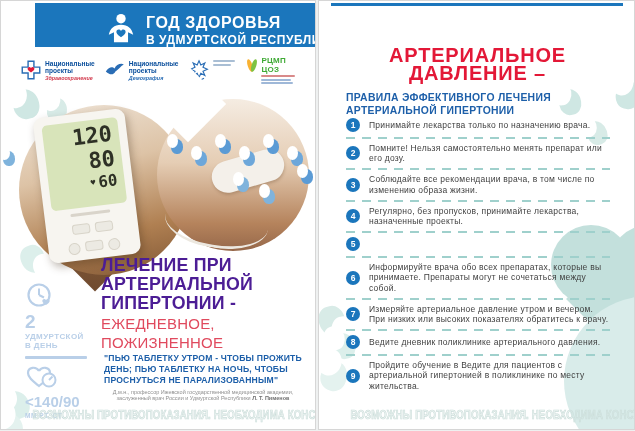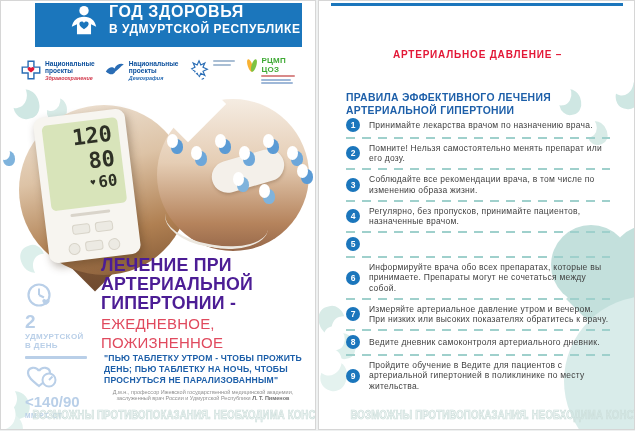--- a/index.html
+++ b/index.html
@@ -8,21 +8,21 @@
   .page-left{left:0;width:316px;}
   .page-right{left:318px;width:317px;}
 
   
   .comma{position:absolute;border-radius:55% 60% 50% 52%;}
   .comma::after{content:"";position:absolute;left:-30%;top:-34%;width:92%;height:92%;background:#fff;border-radius:50%;}
   .deco-circle{position:absolute;border-radius:50%;}
   .deco-square{position:absolute;transform:rotate(45deg);}
 
   
-  .banner{position:absolute;left:34px;top:2px;width:267px;height:44px;background:#1b76bc;display:flex;align-items:flex-start;}
+  .banner{position:absolute;left:34px;top:2px;width:267px;height:44px;background:#1b76bc;display:flex;align-items:flex-end;padding-left:37px;}
   .banner-icon{margin-left:34px;width:30px;height:36px;flex-shrink:0;}
   .banner-text{margin-left:10px;color:#fff;}
   .banner-title{font-size:16px;font-weight:800;letter-spacing:0.6px;line-height:17px;}
   .banner-subtitle{font-size:12px;font-weight:700;letter-spacing:0.55px;margin-top:2px;}
 
   .logos{position:absolute;left:20px;top:52px;width:282px;height:34px;display:flex;align-items:center;gap:10px;}
   .np-logo{display:flex;align-items:flex-start;gap:4px;}
   .np-text{display:flex;flex-direction:column;}
   .np-line{font-size:6.6px;font-weight:800;color:#0b4f9c;line-height:7px;}
   .np-project{font-size:5.4px;font-style:italic;font-weight:700;margin-top:1px;}
@@ -62,21 +62,21 @@
   .stat-value-lg{font-size:19px;font-weight:800;line-height:19px;margin-top:2px;}
   .stat-label{font-size:8px;font-weight:800;line-height:8.6px;letter-spacing:0.4px;margin-top:2px;}
   .stat-divider{width:62px;height:3px;background:#b9cfe8;margin:6px 0 5px 0;border-radius:1px;}
   .stat-value-md{font-size:15px;font-weight:800;line-height:16px;margin-top:2px;}
   .stat-sub{font-size:6.6px;font-weight:800;letter-spacing:0.5px;margin-top:2px;}
 
   .watermark{position:absolute;left:0;right:0;bottom:7px;text-align:center;font-size:12px;font-weight:700;white-space:nowrap;color:rgba(206,223,219,0.35);-webkit-text-stroke:0.7px #ccdedb;transform:scaleX(0.8);letter-spacing:0.2px;z-index:4;}
 
   
   .top-rule{position:absolute;left:12px;top:2px;width:292px;height:3px;background:#1b76bc;}
-  .r-title{position:absolute;left:10px;top:45px;width:297px;text-align:center;font-size:10px;line-height:18px;font-weight:800;color:#e31837;letter-spacing:0.8px;z-index:2;}
+  .r-title{position:absolute;left:10px;top:45px;width:297px;text-align:center;font-size:20px;line-height:18px;font-weight:800;color:#e31837;letter-spacing:0.8px;z-index:2;}
   .r-subtitle{position:absolute;left:27px;top:91px;width:252px;font-size:10.4px;line-height:12.5px;font-weight:800;color:#1d5fa9;letter-spacing:0.3px;z-index:2;}
   .rules{position:absolute;left:27px;top:115px;width:266px;z-index:2;}
   .rule-item{display:flex;align-items:center;gap:9px;padding:2px 0 4px 0;position:relative;margin-bottom:5px;}
   .rule-item::after{content:"";position:absolute;left:0;right:2px;bottom:-3px;height:2px;background:repeating-linear-gradient(90deg,#9fd0cc 0 9px,transparent 9px 16px);}
   .rule-item:last-child::after{display:none;}
   .rule-num{width:14px;height:14px;border-radius:50%;background:#1b76bc;color:#fff;font-size:8.5px;font-weight:800;line-height:14px;text-align:center;flex-shrink:0;}
   .rule-text{font-size:8.5px;line-height:10.2px;color:#3f3f3f;letter-spacing:0.25px;}
 </style>
 </head>
 <body>
@@ -247,55 +247,55 @@
     <div class="r-title">
       <span>АРТЕРИАЛЬНОЕ ДАВЛЕНИЕ –</span><br>
     </div>
 
     <div class="r-subtitle">ПРАВИЛА ЭФФЕКТИВНОГО ЛЕЧЕНИЯ АРТЕРИАЛЬНОЙ ГИПЕРТОНИИ</div>
 
     <div class="rules">
 
         <div class="rule-item">
           <div class="rule-num">1</div>
-          <div class="rule-text">Принимайте лекарства врачом по назначению врача.</div>
+          <div class="rule-text">Принимайте лекарства только по назначению врача.</div>
         </div>
 
         <div class="rule-item">
           <div class="rule-num">2</div>
           <div class="rule-text">Помните! Нельзя самостоятельно менять препарат или его дозу.</div>
         </div>
 
         <div class="rule-item">
           <div class="rule-num">3</div>
           <div class="rule-text">Соблюдайте все рекомендации врача, в том числе по изменению образа жизни.</div>
         </div>
 
         <div class="rule-item">
           <div class="rule-num">4</div>
-          <div class="rule-text">Регулярно, без пропусков, принимайте пациентов, назначенные врачом.</div>
+          <div class="rule-text">Регулярно, без пропусков, принимайте лекарства, назначенные проекты.</div>
         </div>
 
         <div class="rule-item">
           <div class="rule-num">5</div>
         </div>
 
         <div class="rule-item">
           <div class="rule-num">6</div>
           <div class="rule-text">Информируйте врача обо всех препаратах, которые вы принимаете. Препараты могут не сочетаться между собой.</div>
         </div>
 
         <div class="rule-item">
           <div class="rule-num">7</div>
           <div class="rule-text">Измеряйте артериальное давление утром и вечером. При низких или высоких показателях обратитесь к врачу.</div>
         </div>
 
         <div class="rule-item">
           <div class="rule-num">8</div>
-          <div class="rule-text">Ведите дневник самоконтроля артериального дневник.</div>
+          <div class="rule-text">Ведите дневник поликлинике артериального давления.</div>
         </div>
 
         <div class="rule-item">
           <div class="rule-num">9</div>
           <div class="rule-text">Пройдите обучение в Ведите для пациентов с артериальной гипертонией в поликлинике по месту жительства.</div>
         </div>
       </div>
 
     <div class="watermark">ВОЗМОЖНЫ  ПРОТИВОПОКАЗАНИЯ.  НЕОБХОДИМА  КОНСУЛЬТАЦИЯ  СПЕЦИАЛИСТА.</div>
   </div>

